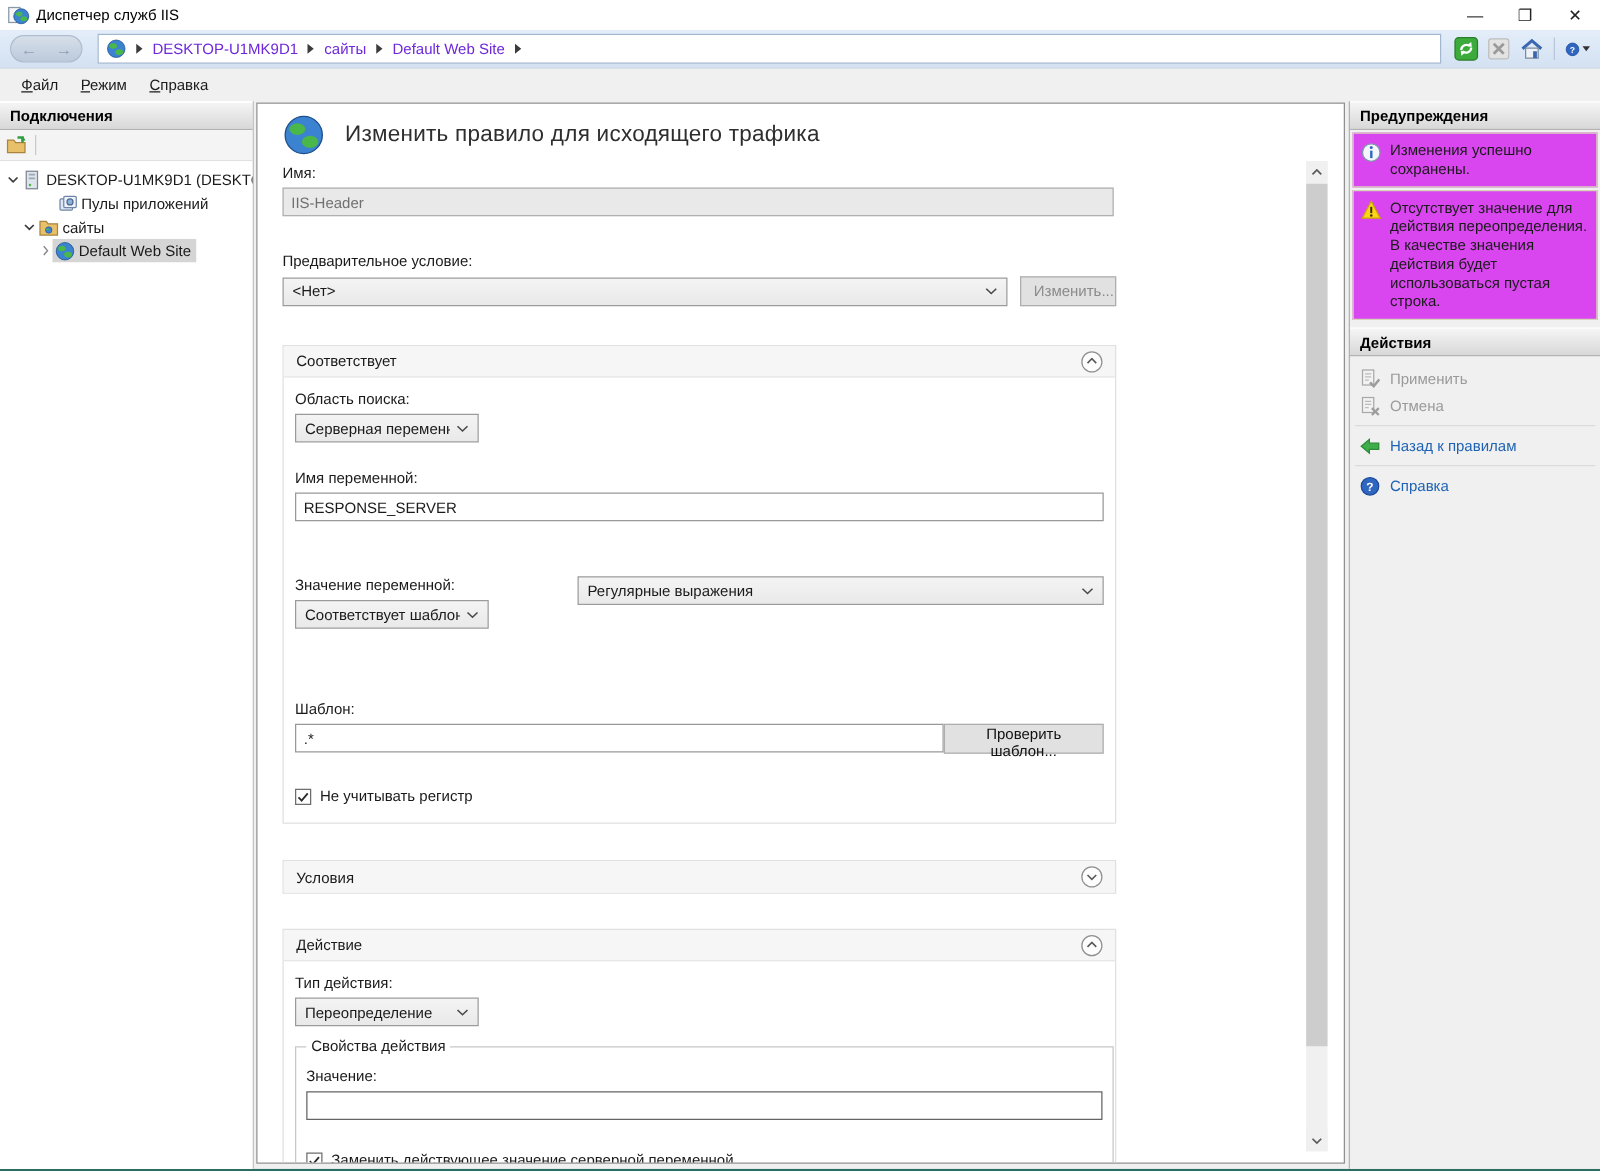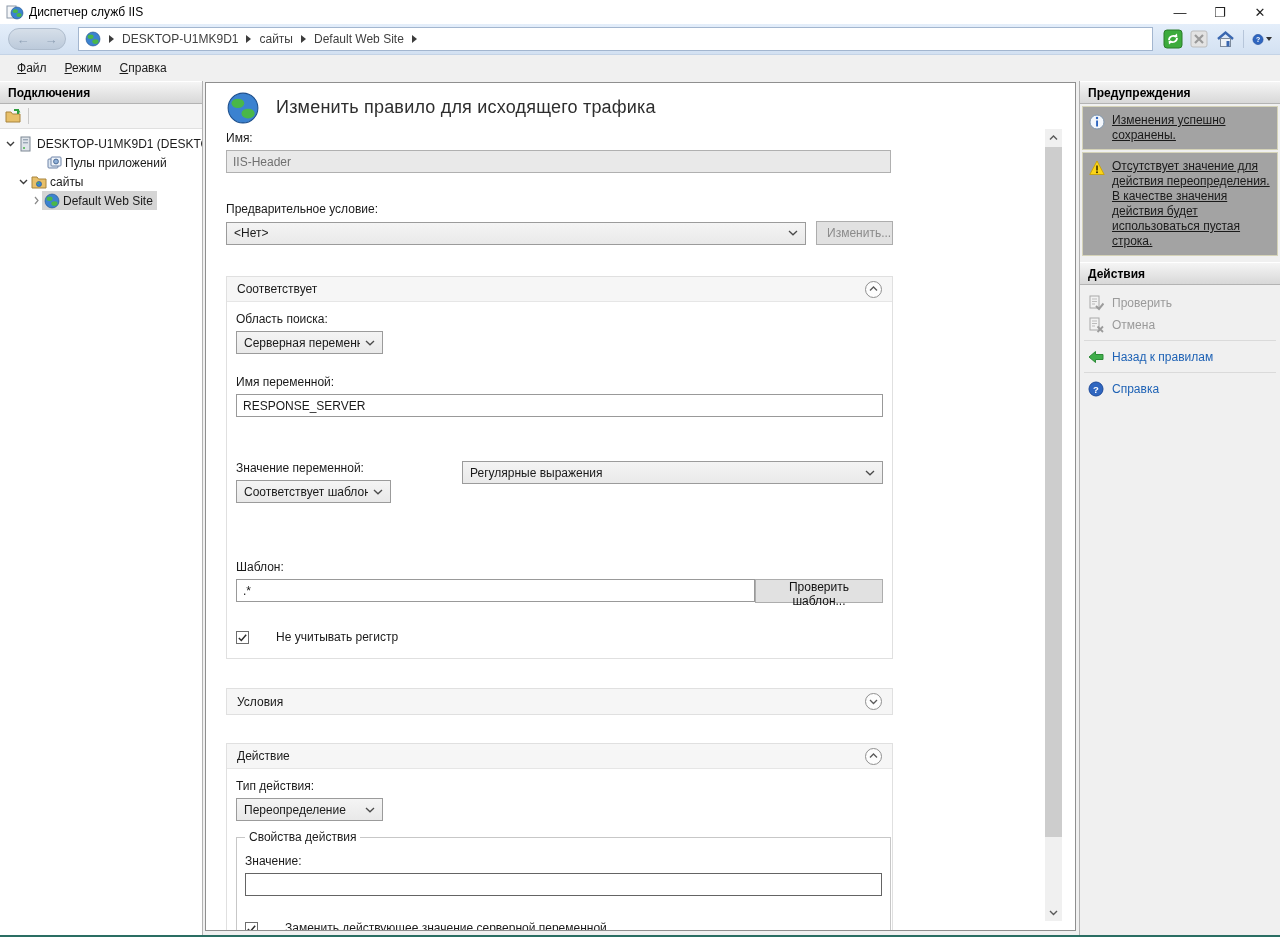--- a/index.html
+++ b/index.html
@@ -19,21 +19,21 @@
   .titlebar .title { font-size:12px; color:#000; }
   .win-controls { margin-left:auto; display:flex; height:100%; }
   .win-btn { width:40px; display:flex; align-items:center; justify-content:center; font-size:13px; color:#222; cursor:default; }
 
   
   .addressbar { height:31px; background:linear-gradient(#e4eefa,#d3e1f2); display:flex; align-items:center; padding:0 8px; flex:0 0 auto; border-bottom:1px solid #c4d3e6; }
   .navpill { width:58px; height:22px; border-radius:11px; background:linear-gradient(#d6dfe9,#bccadb); border:1px solid #aebccd; display:flex; align-items:center; justify-content:space-around; }
   .navpill span { color:#8fa0b4; font-size:13px; line-height:1; }
   .crumbbox { flex:1; height:24px; background:#ffffff; border:1px solid #a3b6cf; margin:0 10px 0 12px; display:flex; align-items:center; padding:0 6px; }
   .crumbbox .sep { width:0; height:0; border-left:5px solid #3c3c3c; border-top:4px solid transparent; border-bottom:4px solid transparent; margin:0 8px; }
-  .crumb { color:#404040; }
+  .crumb { color:#6d28d9; }
   .addr-icons { display:flex; align-items:center; gap:6px; }
   .addr-sep { width:1px; height:18px; background:#b7c6da; margin:0 2px; }
   .ico20 { width:20px; height:20px; display:flex; align-items:center; justify-content:center; }
   .drop-caret { width:0; height:0; border-top:4px solid #333; border-left:3px solid transparent; border-right:3px solid transparent; margin-left:2px; }
 
   
   .menubar { height:26px; background:#f0f0f0; display:flex; align-items:center; padding-left:8px; flex:0 0 auto; }
   .menu-item { padding:3px 9px; color:#1a1a1a; }
   .menu-item .ak { text-decoration:underline; }
 
@@ -69,35 +69,35 @@
   .select { height:23px; border:1px solid #9b9b9b; background:linear-gradient(#f4f4f4,#e9e9e9); display:flex; align-items:center; padding:0 7px; color:#1a1a1a; }
   .select .sel-text { flex:1; overflow:hidden; white-space:nowrap; }
   .select svg { flex:0 0 auto; margin-left:5px; }
 
   .section { border:1px solid #e0e0e0; width:667px; }
   .section-header { height:25px; background:#f6f6f6; border-bottom:1px solid #e6e6e6; display:flex; align-items:center; padding:0 10px; color:#1a1a1a; }
   .section-header.noline { border-bottom:none; }
   .toggle-circle { margin-left:auto; width:17px; height:17px; border:1px solid #909090; border-radius:50%; display:flex; align-items:center; justify-content:center; background:#fdfdfd; }
   .section-body { padding:8px 9px 8px 9px; }
 
-  .checkrow { display:flex; align-items:center;gap:20px; }
+  .checkrow { display:flex; align-items:center; }
   .checkbox { width:13px; height:13px; background:#fff; border:1px solid #6d6d6d; display:flex; align-items:center; justify-content:center; margin-right:7px; flex:0 0 auto; }
 
   .fieldset { border:1px solid #c7c7c7; margin-top:16px; width:655px; padding:4px 8px 26px 8px; position:relative; }
   .fieldset .legend { position:absolute; top:-8px; left:8px; background:#fff; padding:0 4px; }
 
   
   .scrollbar { position:absolute; top:46px; right:13px; width:17px; height:792px; background:#f0f0f0; display:flex; flex-direction:column; }
   .scroll-arrow { height:17px; display:flex; align-items:center; justify-content:center; background:#f0f0f0; }
   .scroll-track { flex:1; position:relative; }
   .scroll-thumb { position:absolute; top:1px; left:0; width:17px; height:690px; background:#cdcdcd; }
 
   
   .right-panel { width:201px; flex:0 0 auto; display:flex; flex-direction:column; border-left:1px solid #b2b2b2; background:#f0f0f0; margin-left:1px; }
-  .alertbox { margin:2px 2px 0 2px; background:#a3a3a3; border:1px solid #d5d3b8; padding:6px 6px 6px 6px; display:flex;text-decoration:underline; }
+  .alertbox { margin:2px 2px 0 2px; background:#d946ef; border:1px solid #d5d3b8; padding:6px 6px 6px 6px; display:flex; }
   .alertbox .aico { width:16px; height:16px; flex:0 0 auto; margin-right:7px; margin-top:1px; }
   .alertbox .atext { line-height:15px; color:#1a1a1a; }
   .actions-gap { height:6px; }
   .actions-list { padding:6px 0 0 0; }
   .action-item { display:flex; align-items:center; height:21px; padding-left:8px; margin:1px 0; }
   .action-item .aico { width:16px; height:16px; margin-right:8px; flex:0 0 auto; }
   .action-item.disabled { color:#9a9a9a; }
   .action-item.link { color:#1e62b5; }
   .action-sep { border-top:1px solid #dadada; margin:5px 4px; }
 </style>
@@ -419,21 +419,21 @@
       <div class="actions-gap"></div>
       <div class="panel-header">Действия</div>
 
       <div class="actions-list">
         <div class="action-item disabled">
           <svg class="aico" viewBox="0 0 16 16">
             <rect x="2" y="1" width="9" height="12" fill="#f2f2f2" stroke="#a8a8a8"></rect>
             <path d="M4 4 h5 M4 6.5 h5 M4 9 h3" stroke="#bcbcbc" stroke-width="1"></path>
             <path d="M8 11 L11 14 L15.5 8.5" fill="none" stroke="#9c9c9c" stroke-width="2"></path>
           </svg>
-          <span>Проверить</span>
+          <span>Применить</span>
         </div>
         <div class="action-item disabled">
           <svg class="aico" viewBox="0 0 16 16">
             <rect x="2" y="1" width="9" height="12" fill="#f2f2f2" stroke="#a8a8a8"></rect>
             <path d="M4 4 h5 M4 6.5 h5 M4 9 h3" stroke="#bcbcbc" stroke-width="1"></path>
             <path d="M9.5 9.5 L15 15 M15 9.5 L9.5 15" stroke="#9c9c9c" stroke-width="1.8"></path>
           </svg>
           <span>Отмена</span>
         </div>
         <div class="action-sep"></div>

